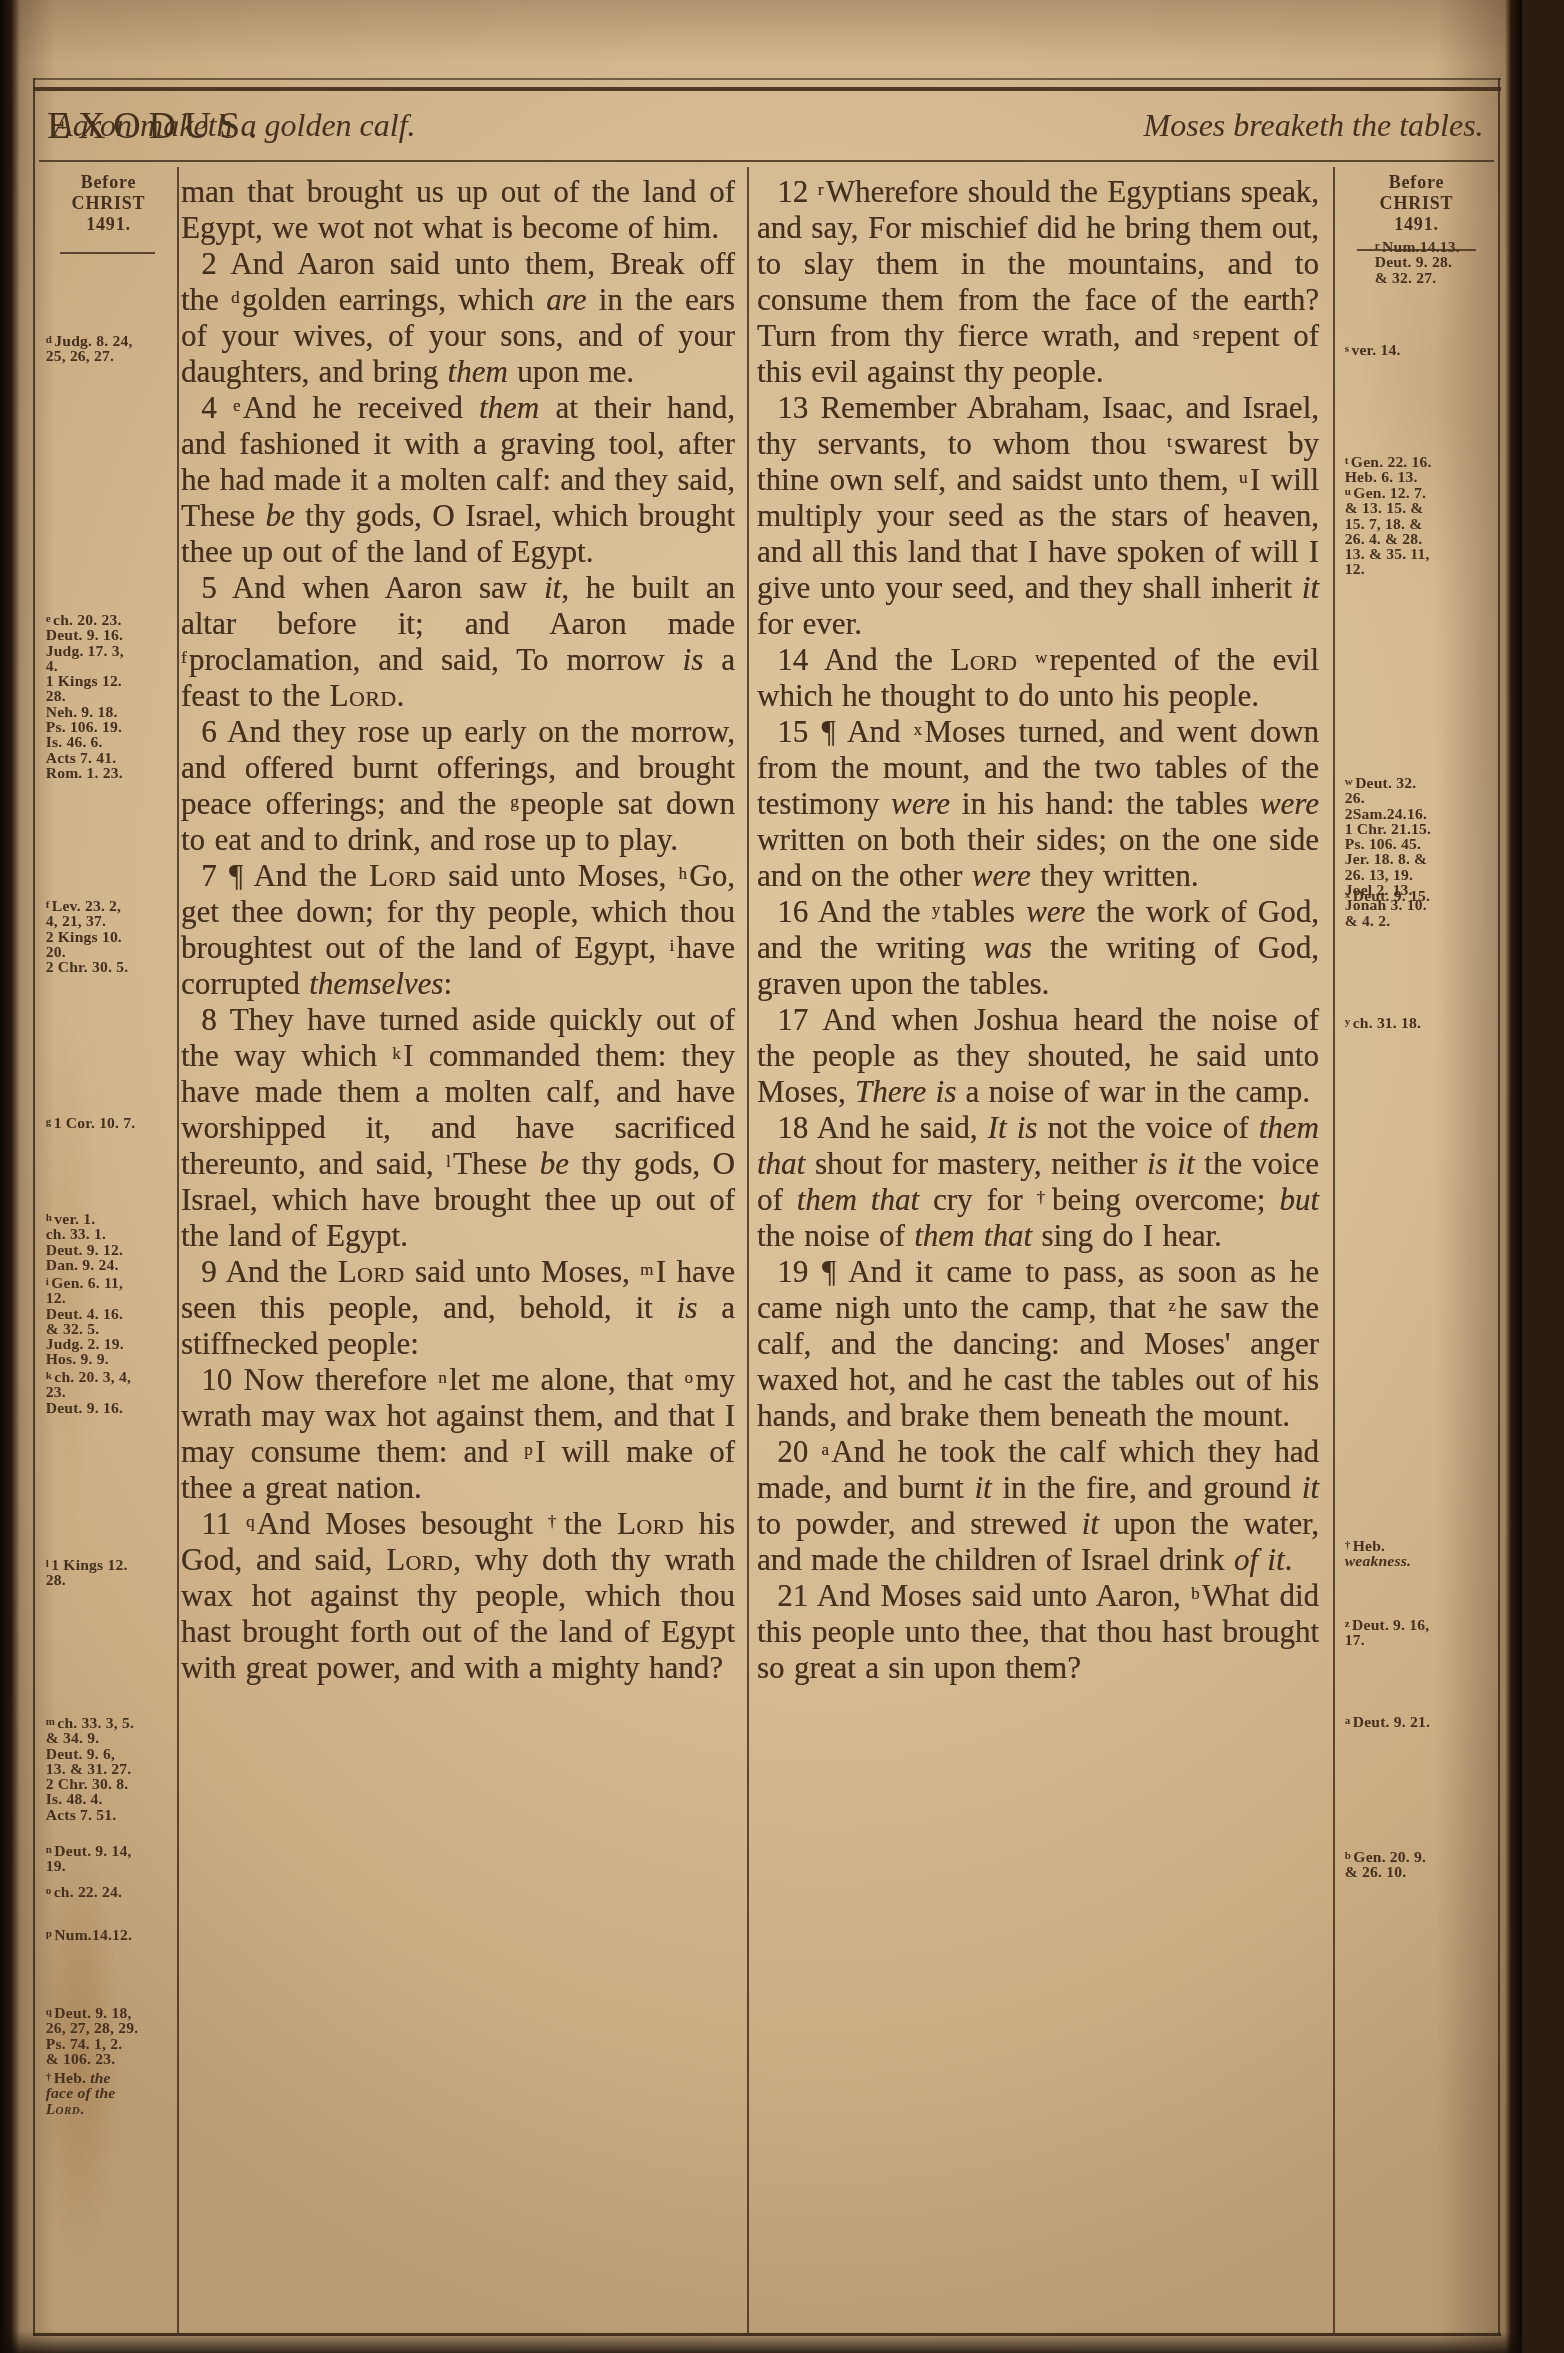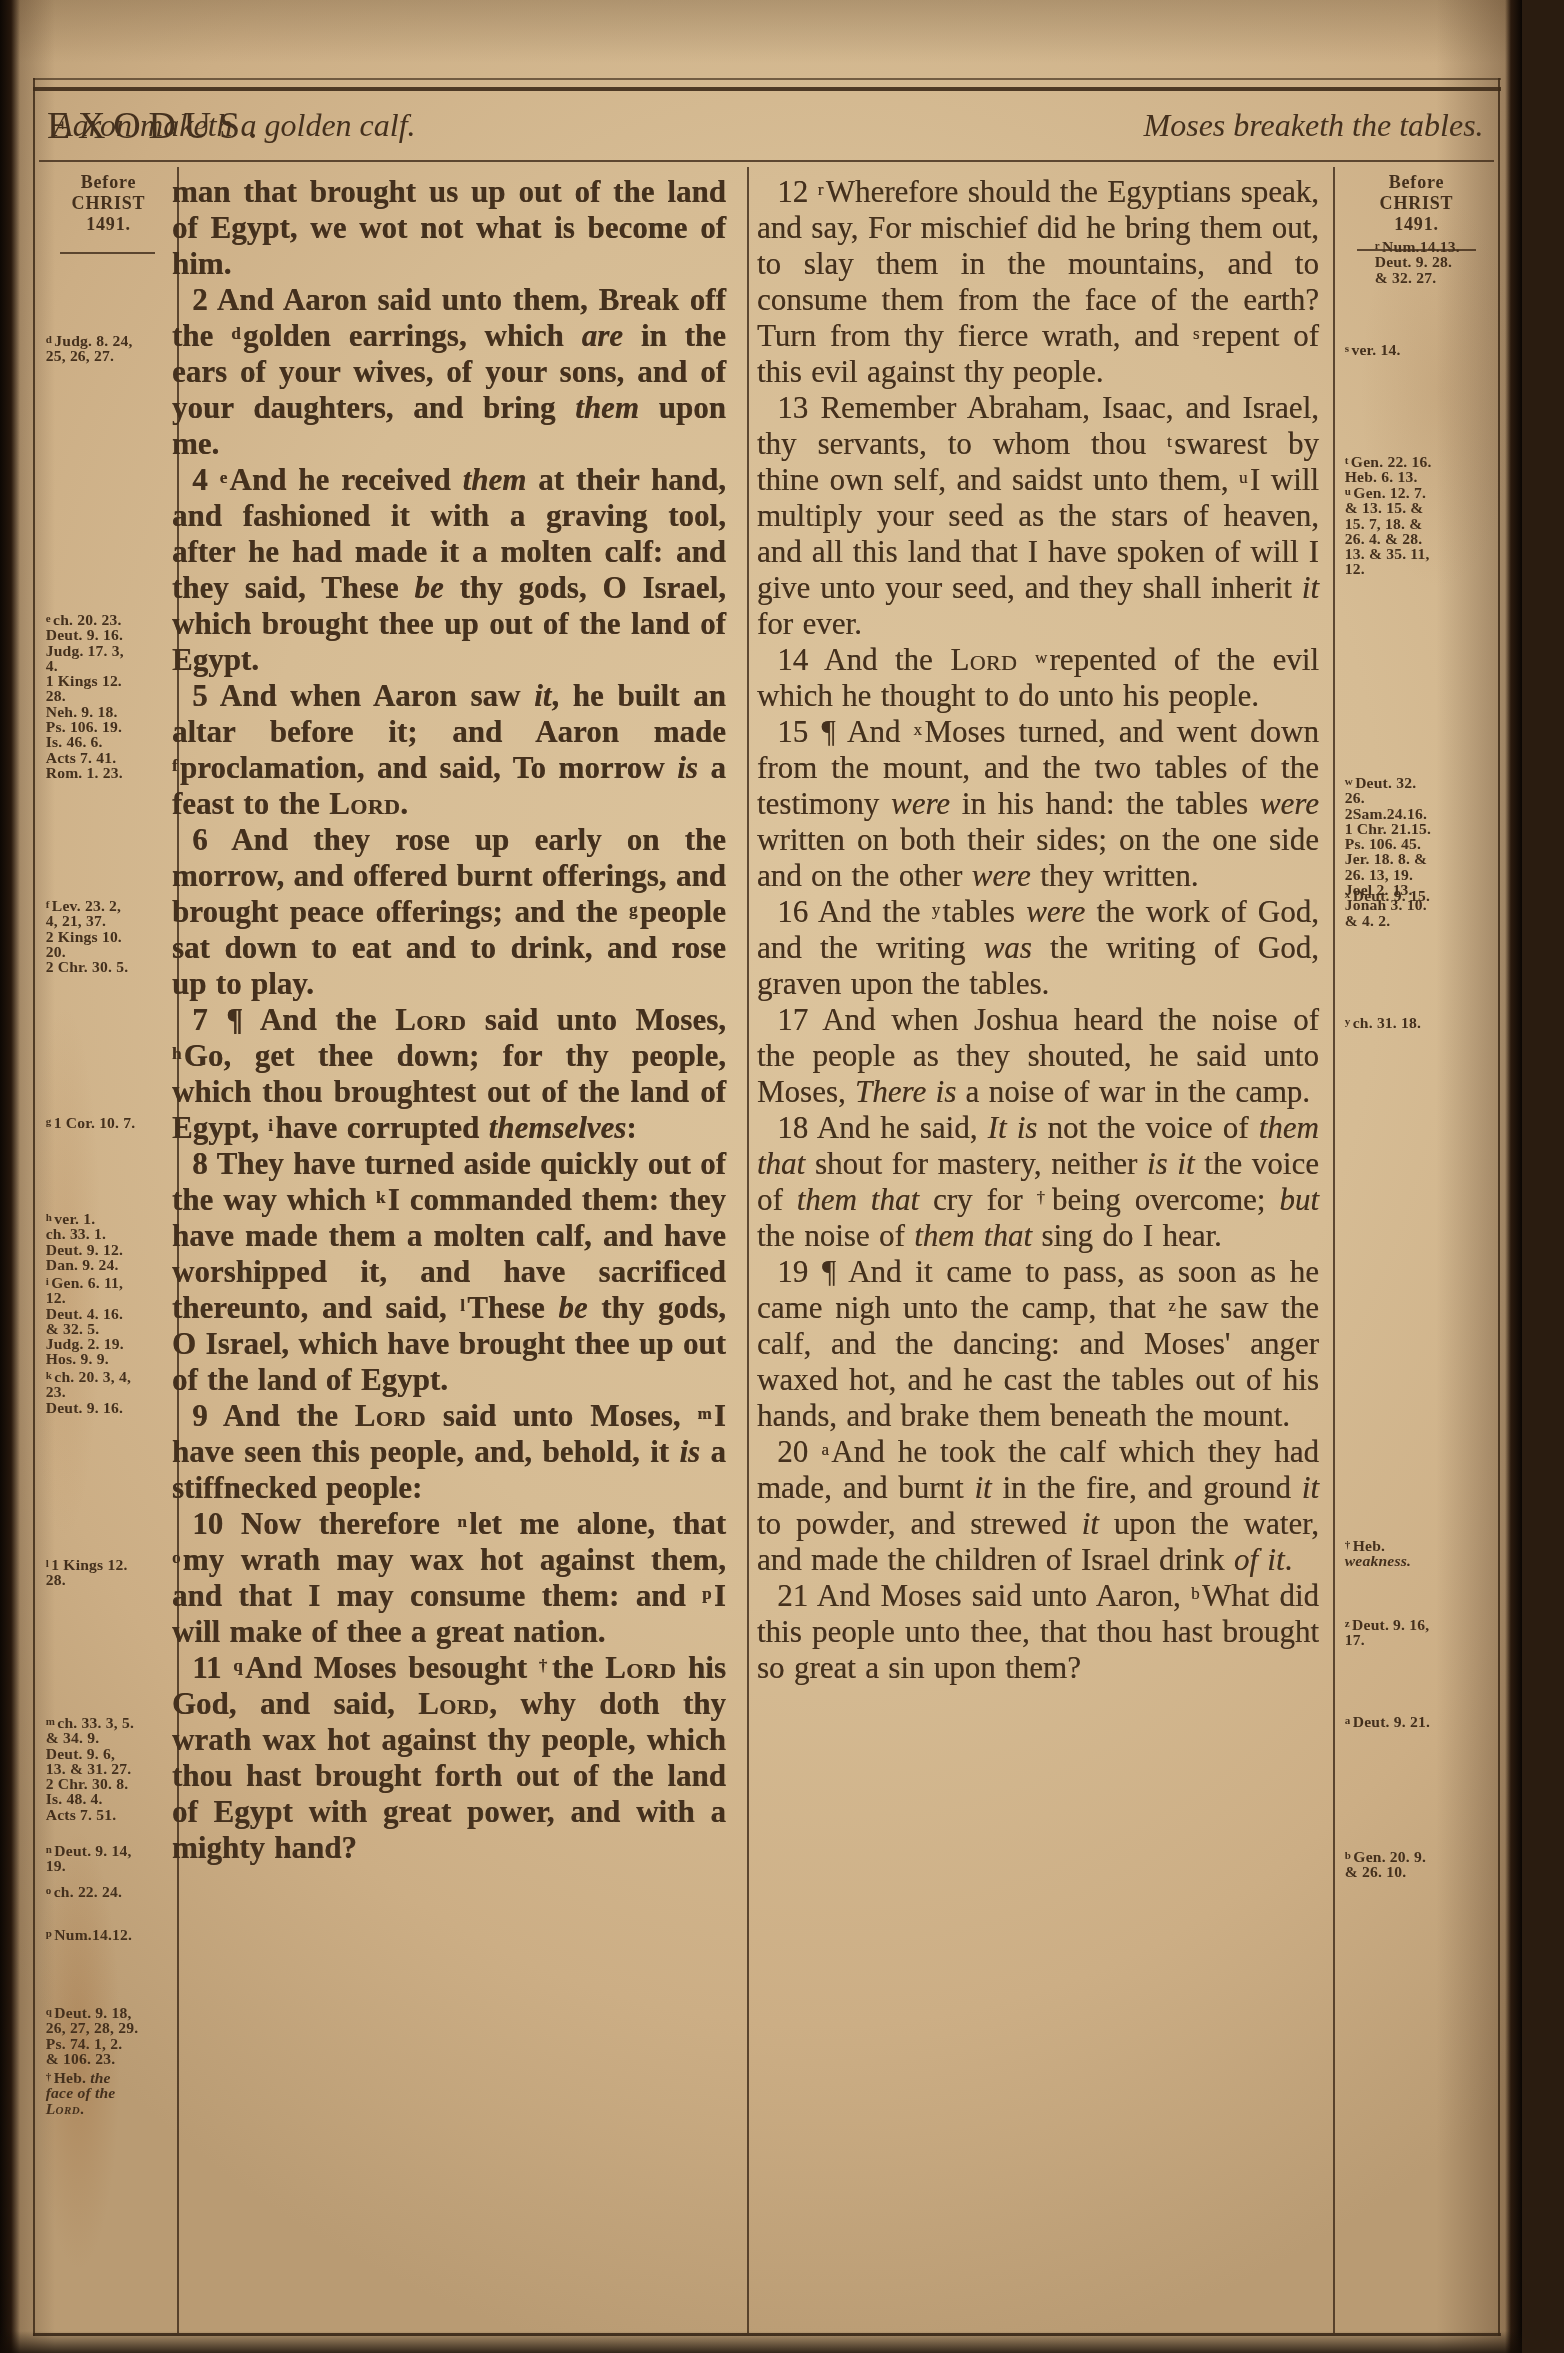--- a/index.html
+++ b/index.html
@@ -42,21 +42,21 @@
   #margin-right-notes{left:1340px;width:153px;}
   .bc{position:absolute;top:172px;left:0;width:100%;text-align:center;font-weight:bold;font-size:18px;line-height:21px;letter-spacing:0.8px;}
   .bc-rule{position:absolute;background:#3e2b19;height:2.3px;opacity:.8;}
   #margin-left-notes .bc-rule{top:252px;left:19px;width:95px;}
   #margin-right-notes .bc-rule{top:249px;left:17px;width:119px;}
   .note{position:absolute;left:4.7px;right:1.6px;font-size:15.6px;line-height:15.3px;font-weight:bold;letter-spacing:0.2px;}
   .note-line{white-space:nowrap;}
   .note .ref{font-size:11px;top:-3.1px;}
 
   .col{position:absolute;top:174px;}
-  #verse-col-left{left:172px;width:554px;font-weight:bold;}
+  #verse-col-left{left:181px;width:554px;}
   #verse-col-right{left:757px;width:562px;}
   .verse{margin:0;text-align:justify;text-indent:20.3px;font-size:31px;line-height:36px;word-spacing:1.6px;
          text-shadow:0.2px 0.2px 0.3px rgba(62,43,25,.65);}
   .verse.cont{text-indent:0;}
 
   .it{font-style:italic;}
   .sc{font-variant:small-caps;letter-spacing:0.4px;margin-top:16px;}
   .ref{font-size:.55em;line-height:0;position:relative;top:-.42em;margin-right:2.3px;}
 
   .pageno{position:absolute;left:186px;width:554px;top:2243px;text-align:center;font-size:28px;letter-spacing:1.6px;}

